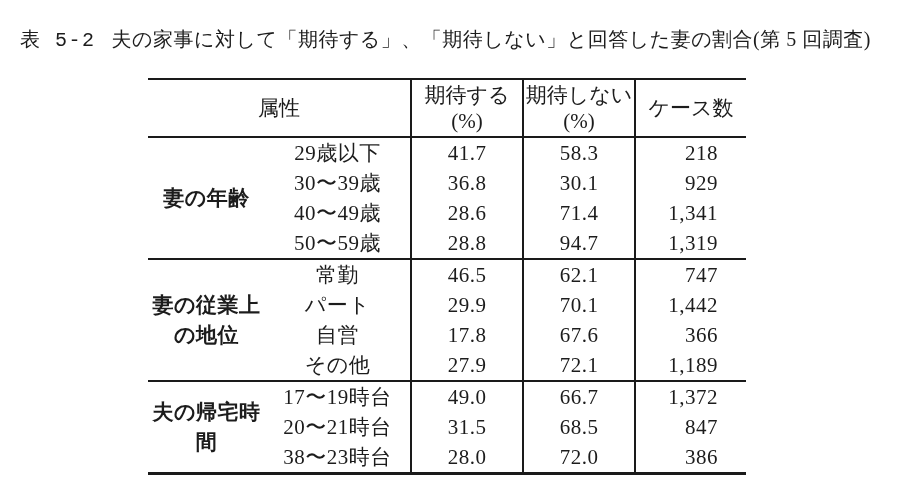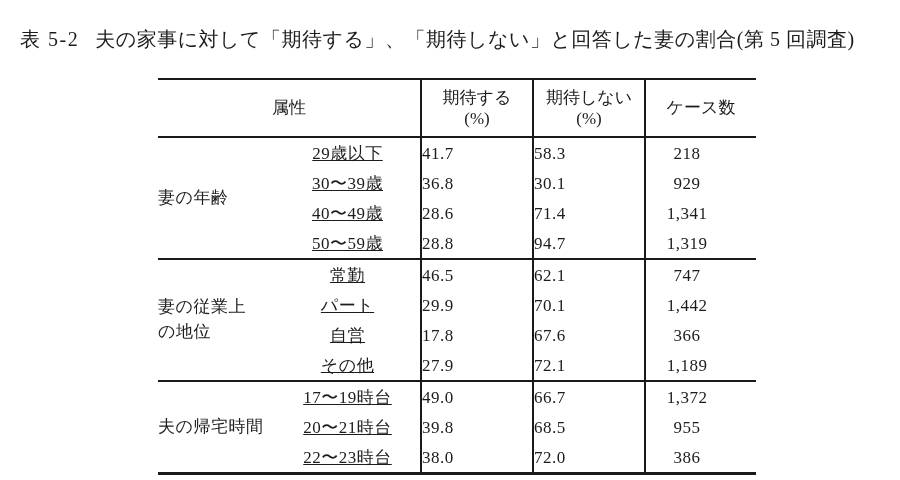--- a/index.html
+++ b/index.html
@@ -16,30 +16,31 @@
   .title {
     position: absolute;
     left: 20px; top: 26px;
     font-size: 20px;
     letter-spacing: 0.5px;
     white-space: nowrap;
   }
   .title .t-label {
     margin-right: 16px;
     letter-spacing: 1.5px;
+    font-family: Liberation Mono, monospace;
   }
   table.data-table {
     position: absolute;
-    left: 158px; top: 78px;
+    left: 148px; top: 78px;
     width: 598px;
     border-collapse: collapse;
     table-layout: fixed;
     border-top: 2px solid #1a1a1a;
     border-bottom: 3px solid #1a1a1a;
-    font-size: 17px;
+    font-size: 21px;
   }
   col.c-group { width: 117px; }
   col.c-cat   { width: 146px; }
   col.c-exp   { width: 112px; }
   col.c-nexp  { width: 112px; }
   col.c-case  { width: 111px; }
 
   thead th {
     height: 56px;
     font-weight: normal;
@@ -54,37 +55,36 @@
 
   td, th { padding: 0; }
   td {
     height: 30px;
     vertical-align: middle;
     line-height: 1;
   }
   .vline { border-left: 2px solid #1a1a1a; }
 
   .group-label {
-    font-weight: normal;
-    text-align: left;
+    font-weight: bold;
+    text-align: center;
     vertical-align: middle;
     white-space: pre-line;
     line-height: 1.45;
     letter-spacing: 0.5px;
   }
   td.cat { text-align: center; }
   td.cat span {
     display: inline-block;
     text-align: right;
     white-space: nowrap;
     letter-spacing: 0.5px;
-    text-decoration: underline;
   }
-  td.num { text-align: left; letter-spacing: 0.5px; }
-  td.cases { text-align: center; padding-right: 28px; letter-spacing: 0.5px; }
+  td.num { text-align: center; letter-spacing: 0.5px; }
+  td.cases { text-align: right; padding-right: 28px; letter-spacing: 0.5px; }
 </style>
 </head>
 <body>
 
 <div class="title">
   <span class="t-label">表 5-2</span><span>夫の家事に対して「期待する」、「期待しない」と回答した妻の割合(第 5 回調査)</span>
 </div>
 
 <table class="data-table">
   <colgroup>
@@ -169,24 +169,24 @@
   <tbody>
     <tr>
       <th class="group-label" rowspan="3">夫の帰宅時間</th>
       <td class="cat"><span>17〜19時台</span></td>
       <td class="num vline">49.0</td>
       <td class="num vline">66.7</td>
       <td class="cases vline">1,372</td>
     </tr>
     <tr>
       <td class="cat"><span>20〜21時台</span></td>
-      <td class="num vline">39.8</td>
+      <td class="num vline">31.5</td>
       <td class="num vline">68.5</td>
-      <td class="cases vline">955</td>
+      <td class="cases vline">847</td>
     </tr>
     <tr>
-      <td class="cat"><span>22〜23時台</span></td>
-      <td class="num vline">38.0</td>
+      <td class="cat"><span>38〜23時台</span></td>
+      <td class="num vline">28.0</td>
       <td class="num vline">72.0</td>
       <td class="cases vline">386</td>
     </tr>
   </tbody>
 </table>
 
 </body></html>

